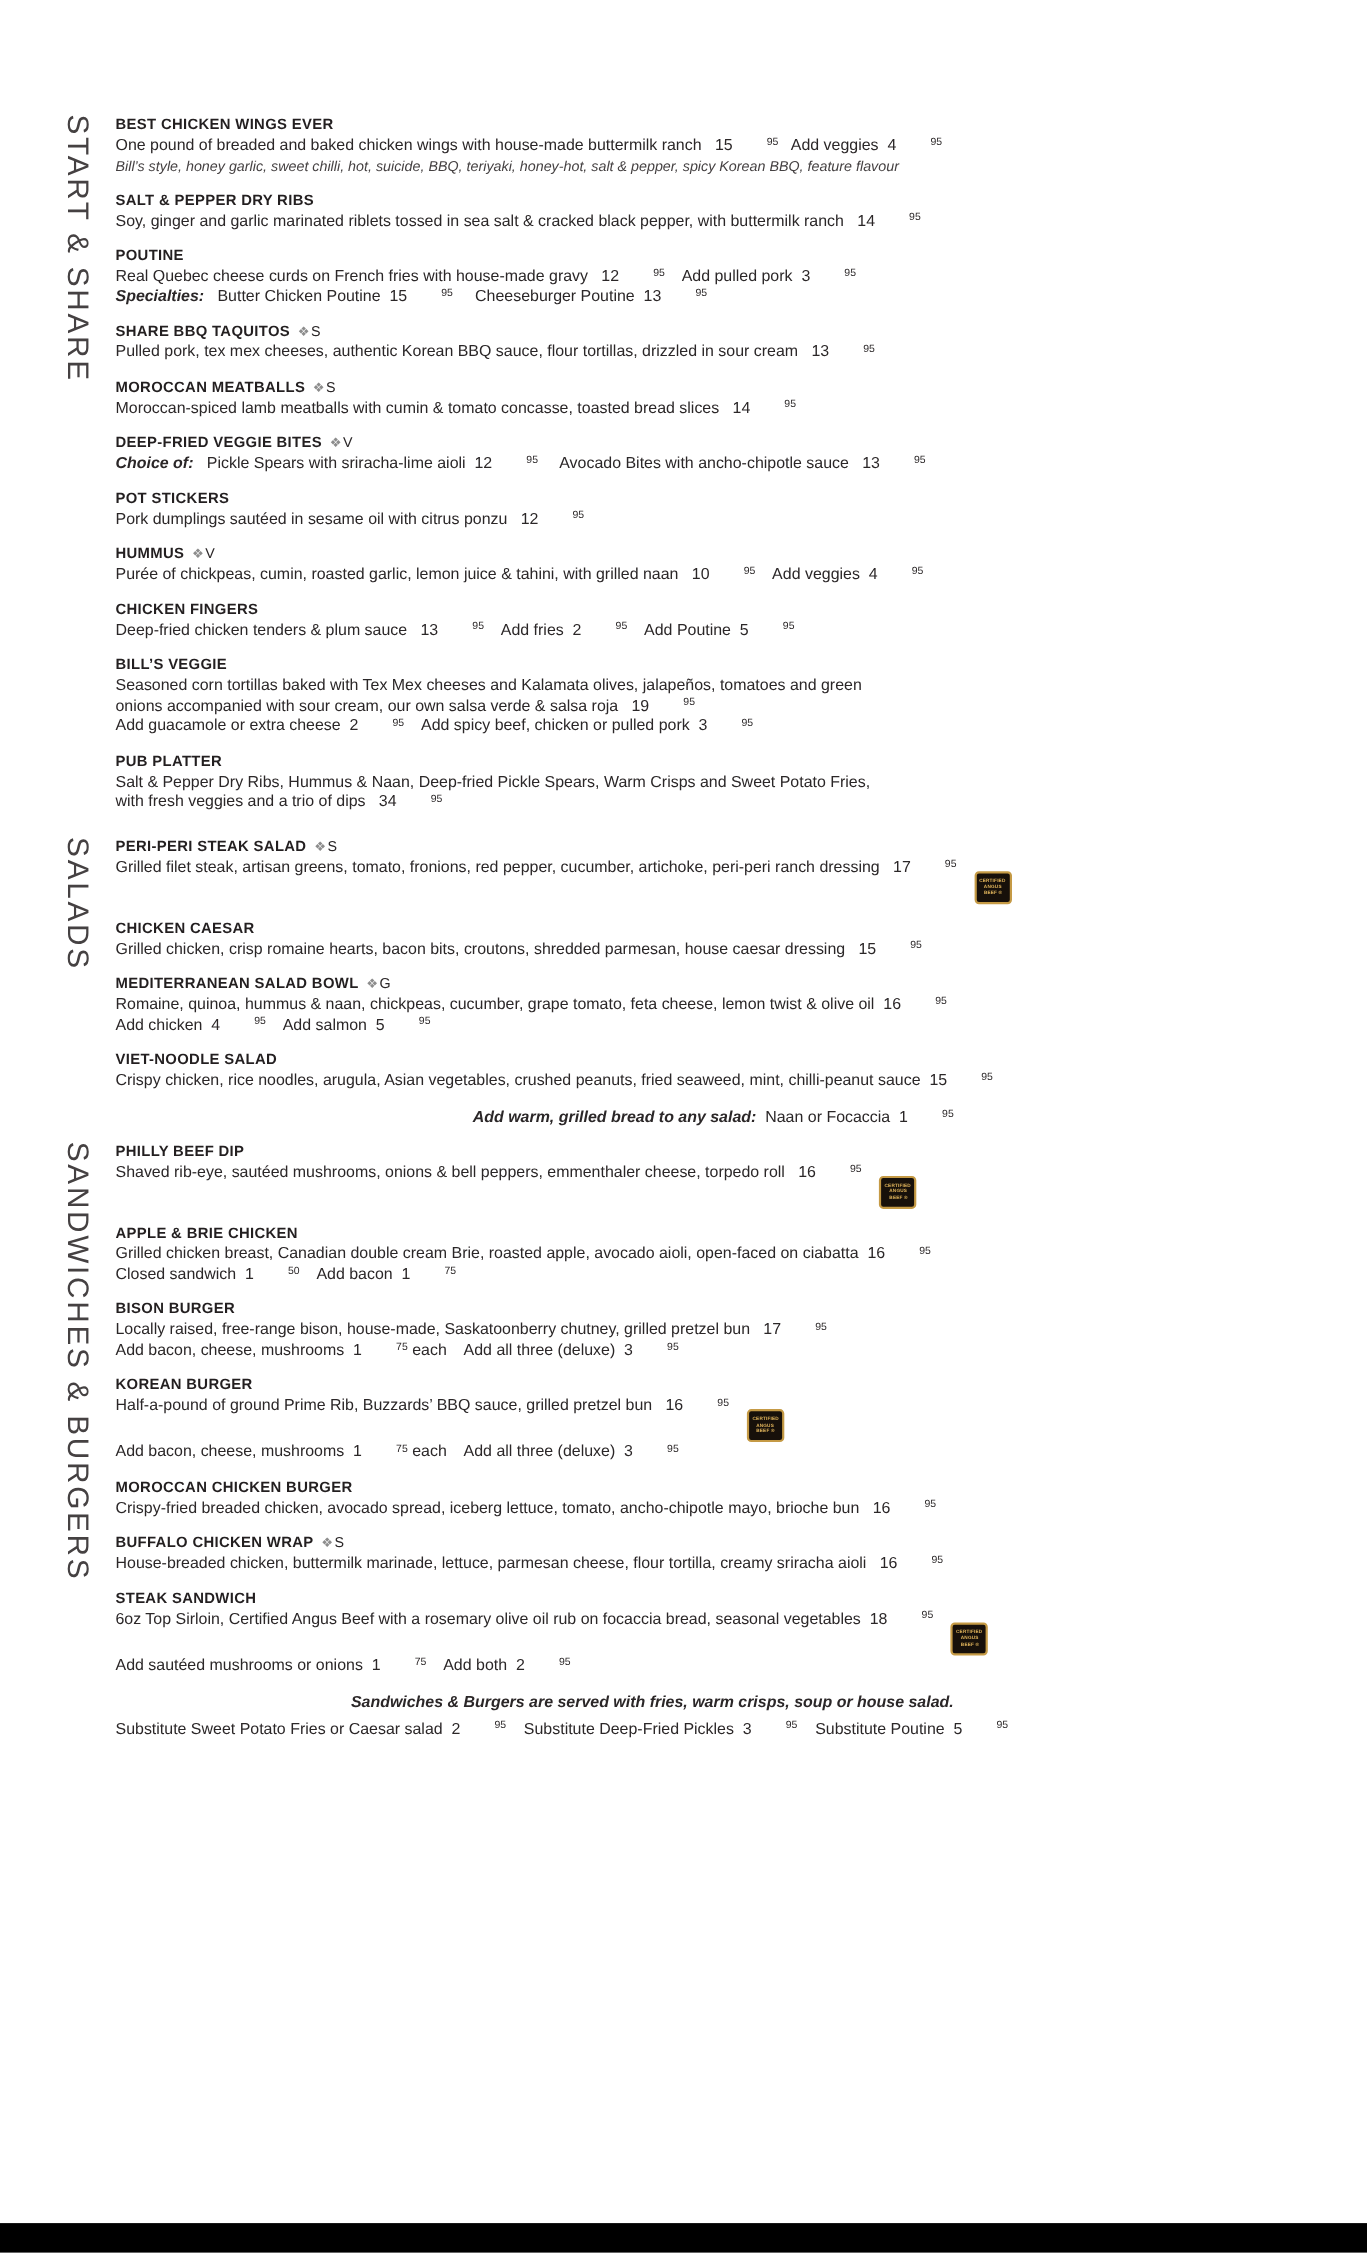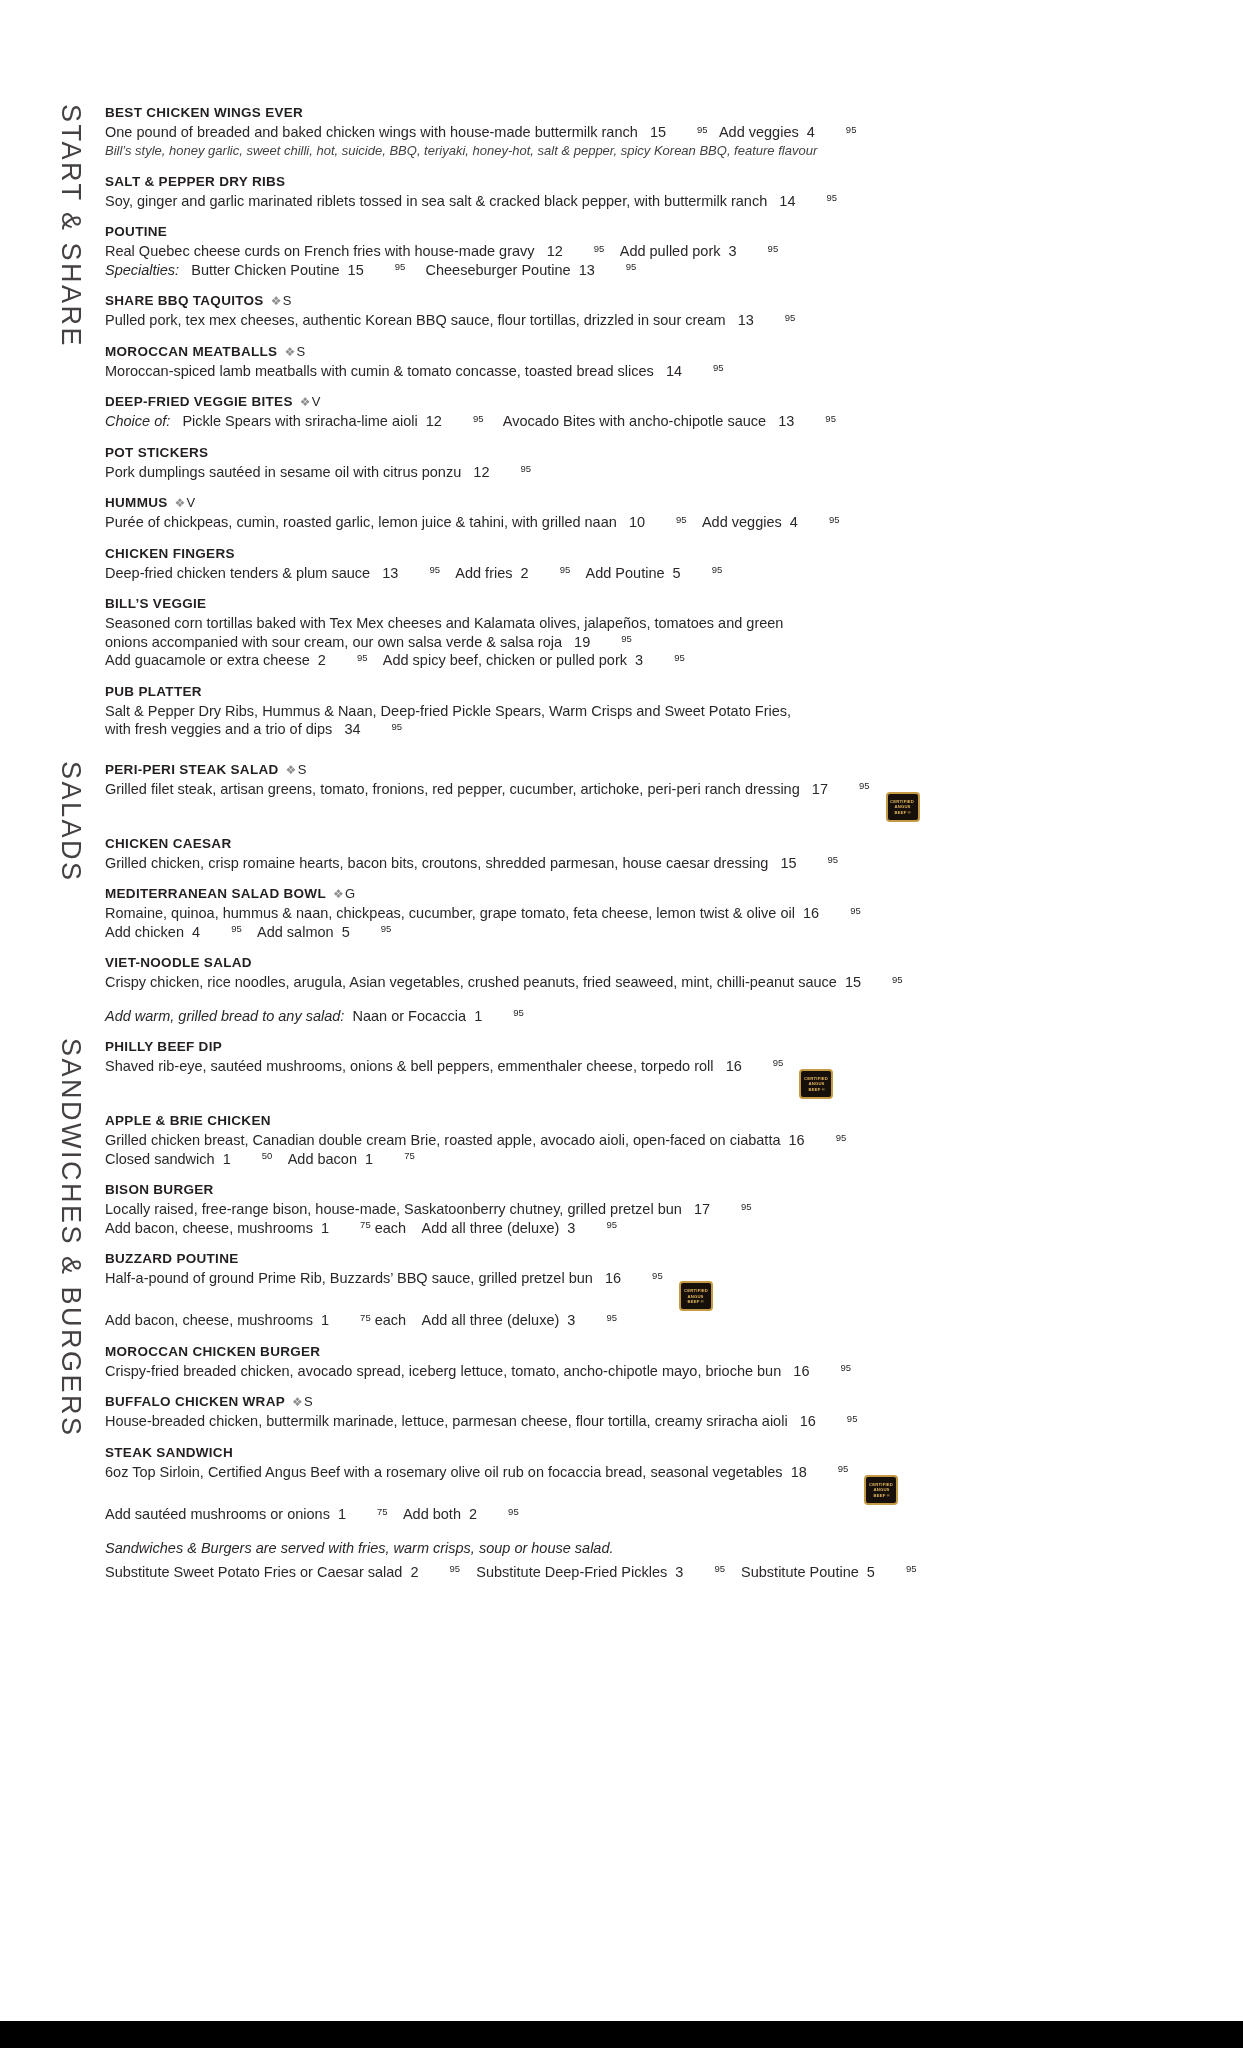--- a/index.html
+++ b/index.html
@@ -48,35 +48,35 @@
     line-height: 18.5px;
     color: #2b2728;
     white-space: pre;
   }
   .flavours {
     font-style: italic;
     font-size: 13px;
     line-height: 18px;
     color: #454142;
   }
-  em { font-style: italic; }
+  em { font-style: italic; font-weight: bold; }
 
   .price { white-space: pre; }
   .price sup {
     font-size: 9.5px;
     line-height: 0;
     position: relative;
     top: -4.5px;
     vertical-align: baseline;
     padding-left: 31px;
   }
 
   .section-note {
     width: 762px;
-    text-align: left;
+    text-align: right;
     margin: 10px 0 4px 0;
     font-size: 14.5px;
     line-height: 20px;
     white-space: pre;
   }
   .section-note + .section-note { margin-top: 0; }
 
   .angus-badge {
     display: inline-flex;
     flex-direction: column;
@@ -210,21 +210,21 @@
             <h3 class="item-name"><span>APPLE &amp; BRIE CHICKEN</span></h3>
             <p class="item-line">Grilled chicken breast, Canadian double cream Brie, roasted apple, avocado aioli, open-faced on ciabatta  <span class="price">16<sup>95</sup></span></p>
             <p class="item-line">Closed sandwich  <span class="price">1<sup>50</sup></span>    Add bacon  <span class="price">1<sup>75</sup></span></p>
           </article>
           <article class="menu-item">
             <h3 class="item-name"><span>BISON BURGER</span></h3>
             <p class="item-line">Locally raised, free-range bison, house-made, Saskatoonberry chutney, grilled pretzel bun   <span class="price">17<sup>95</sup></span></p>
             <p class="item-line">Add bacon, cheese, mushrooms  <span class="price">1<sup>75</sup></span> each    Add all three (deluxe)  <span class="price">3<sup>95</sup></span></p>
           </article>
           <article class="menu-item">
-            <h3 class="item-name"><span>BUZZARD POUTINE</span></h3>
+            <h3 class="item-name"><span>KOREAN BURGER</span></h3>
             <p class="item-line">Half-a-pound of ground Prime Rib, Buzzards’ BBQ sauce, grilled pretzel bun   <span class="price">16<sup>95</sup></span><span class="angus-badge"><span class="angus-line">CERTIFIED</span><span class="angus-line">ANGUS</span><span class="angus-line">BEEF ®</span></span></p>
             <p class="item-line">Add bacon, cheese, mushrooms  <span class="price">1<sup>75</sup></span> each    Add all three (deluxe)  <span class="price">3<sup>95</sup></span></p>
           </article>
           <article class="menu-item">
             <h3 class="item-name"><span>MOROCCAN CHICKEN BURGER</span></h3>
             <p class="item-line">Crispy-fried breaded chicken, avocado spread, iceberg lettuce, tomato, ancho-chipotle mayo, brioche bun   <span class="price">16<sup>95</sup></span></p>
           </article>
           <article class="menu-item">
             <h3 class="item-name"><span>BUFFALO CHICKEN WRAP</span><span class="item-tag"><span class="tag-icon">❖</span><span>S</span></span></h3>
             <p class="item-line">House-breaded chicken, buttermilk marinade, lettuce, parmesan cheese, flour tortilla, creamy sriracha aioli   <span class="price">16<sup>95</sup></span></p>

